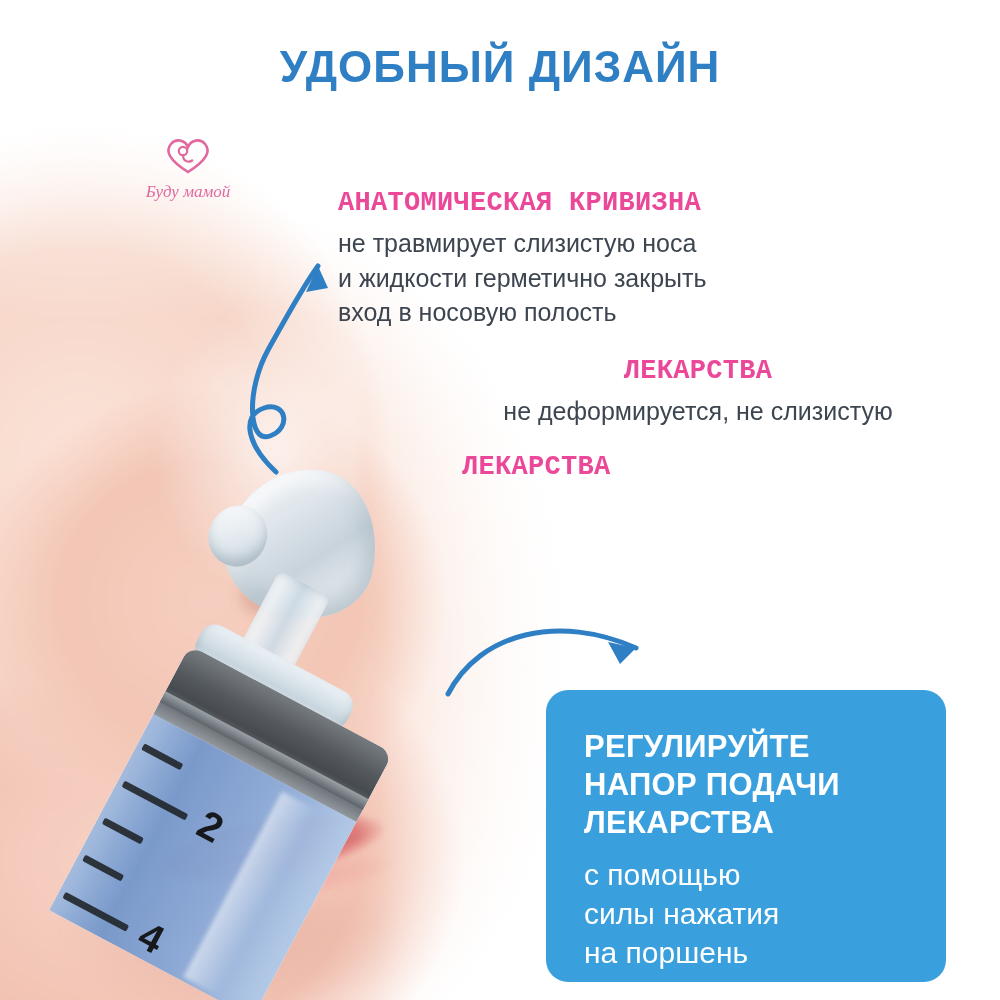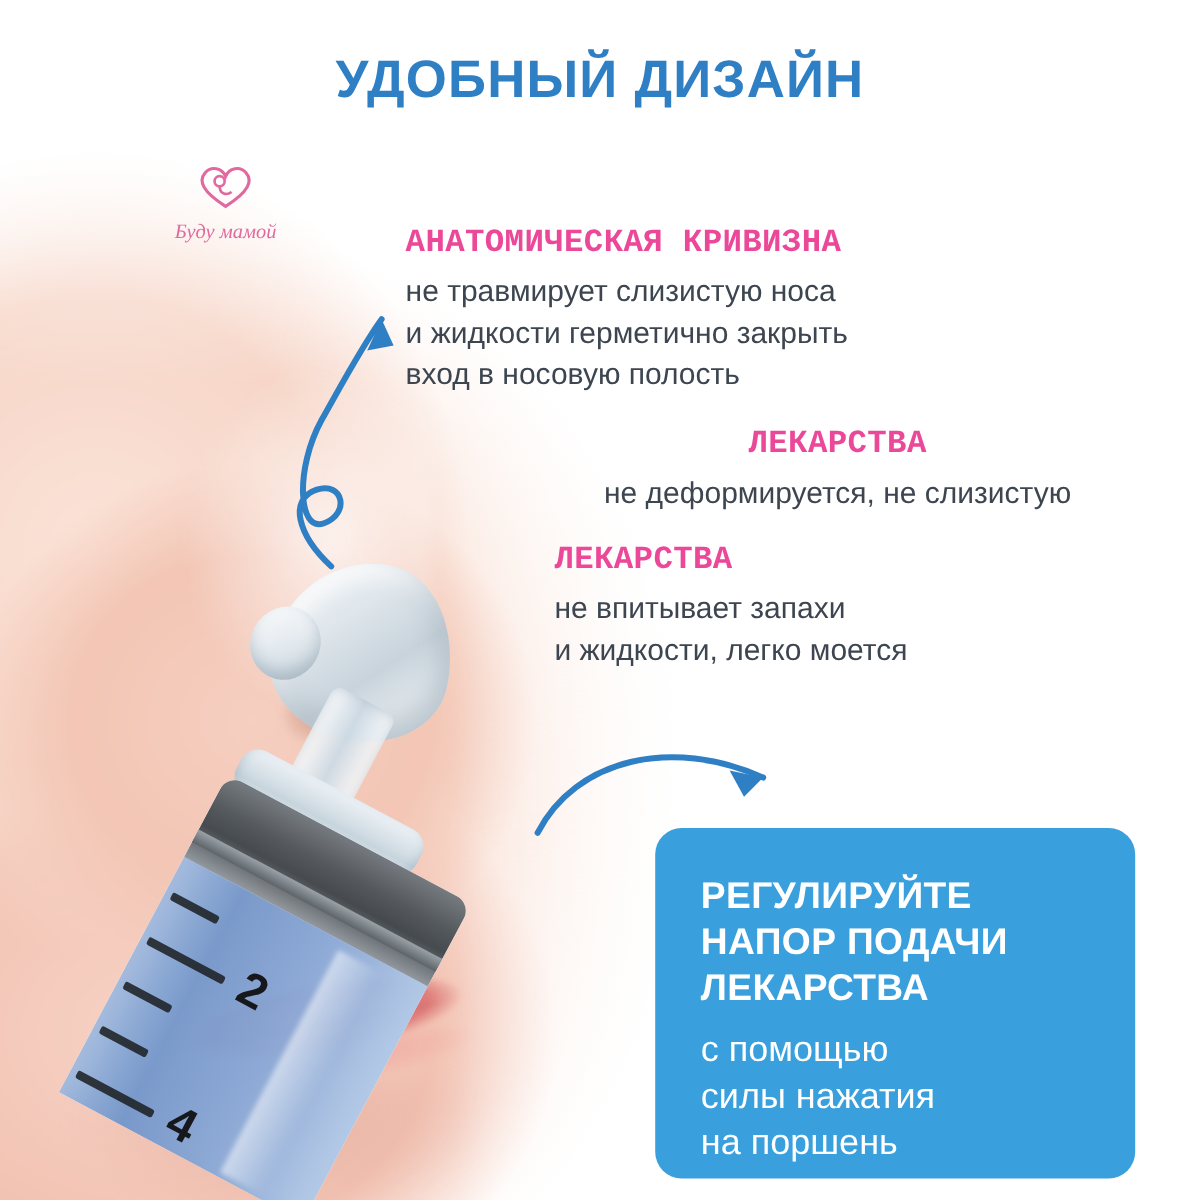--- a/index.html
+++ b/index.html
@@ -334,22 +334,20 @@
 вход в носовую полость</div>
   </div>
 
   <div class="block" id="block-durable">
     <div class="b-title">ЛЕКАРСТВА</div>
     <div class="b-body" style="white-space:pre-line">не деформируется, не слизистую</div>
   </div>
 
   <div class="block" id="block-hygienic">
     <div class="b-title">ЛЕКАРСТВА</div>
-    <div class="b-body" style="white-space:pre-line">не впитывает запахи
-и жидкости, легко моется</div>
   </div>
 
   <div class="card">
     <div class="card-title" style="white-space:pre-line">РЕГУЛИРУЙТЕ
 НАПОР ПОДАЧИ
 ЛЕКАРСТВА</div>
     <div class="card-sub" style="white-space:pre-line">с помощью
 силы нажатия
 на поршень</div>
   </div>

